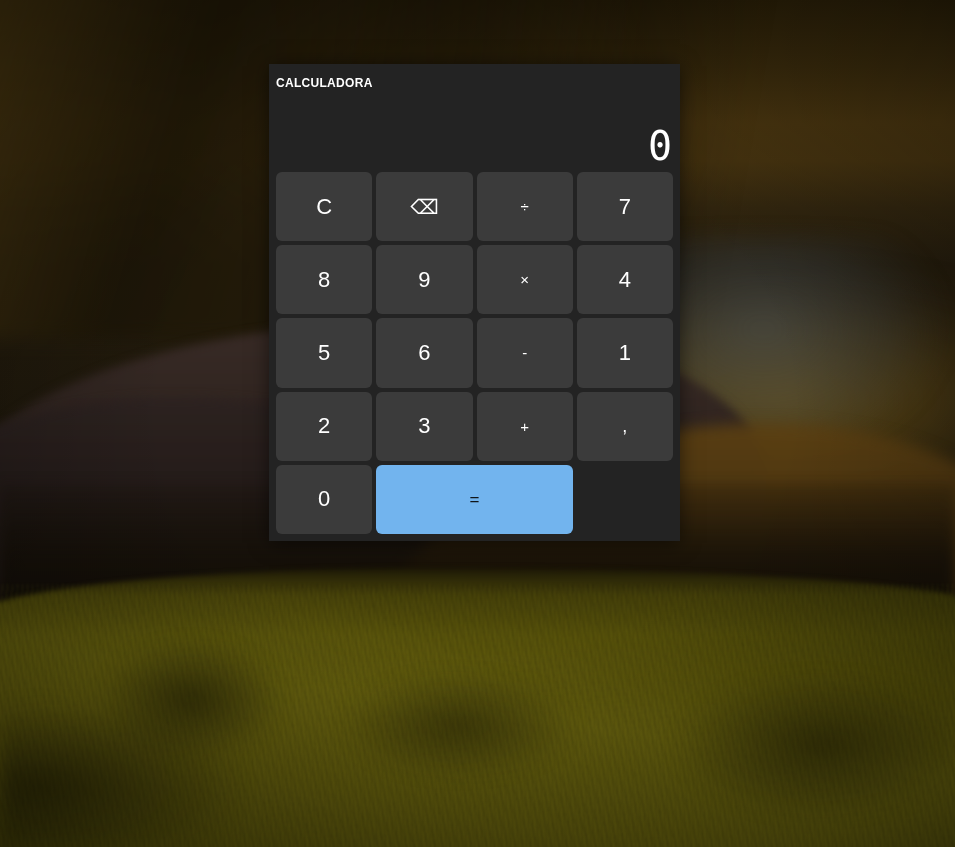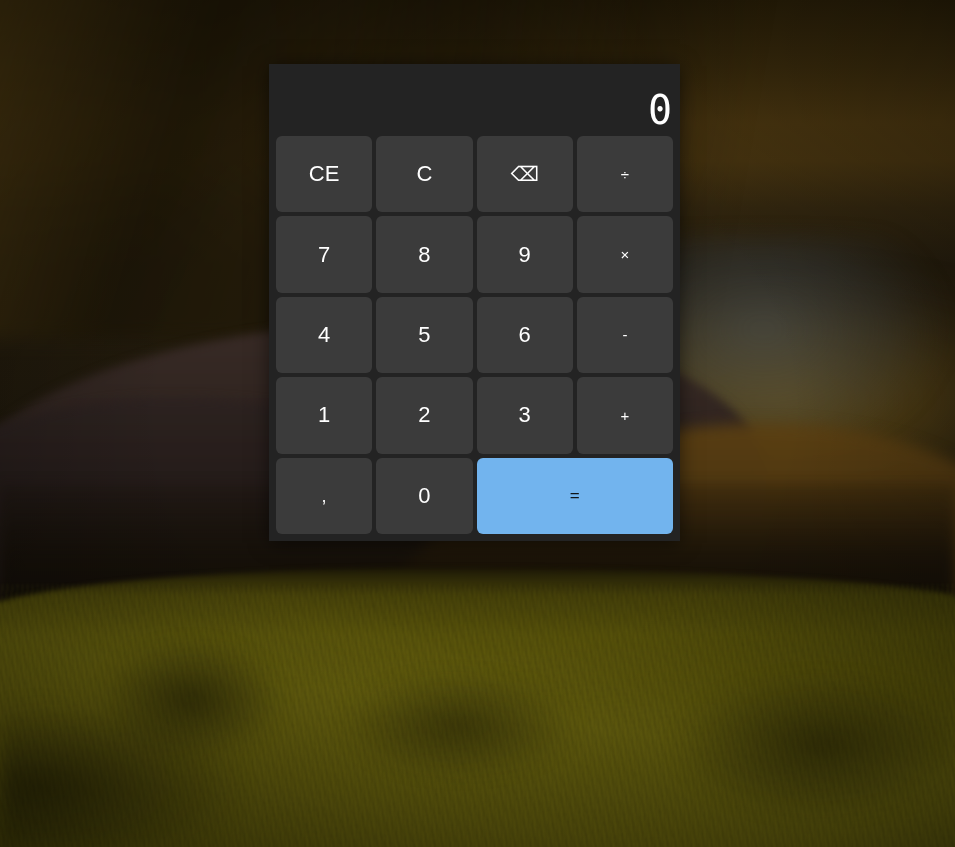--- a/index.html
+++ b/index.html
@@ -234,30 +234,30 @@
   <div class="wp-slope-right"></div>
   <div class="wp-treeline"></div>
   <div class="wp-grass"></div>
   <div class="wp-grass-tex"></div>
   <div class="wp-grass-dark"></div>
   <div class="wp-vignette"></div>
 </div>
 
 <div id="calculator-window">
 
+  <div class="calc-titlebar">
+    <span class="calc-title">CALCULADORA</span>
+  </div>
 
   <div class="calc-display">
     <span class="calc-display-value">0</span>
   </div>
 
   <div class="calc-keypad" id="calc-keypad">
       <button class="calc-key k-fn">
-        <span>CE</span>
-      </button>
-      <button class="calc-key k-fn">
         <span>C</span>
       </button>
       <button class="calc-key k-back">
         <span>⌫</span>
       </button>
       <button class="calc-key k-op">
         <span>÷</span>
       </button>
       <button class="calc-key k-digit">
         <span>7</span>

